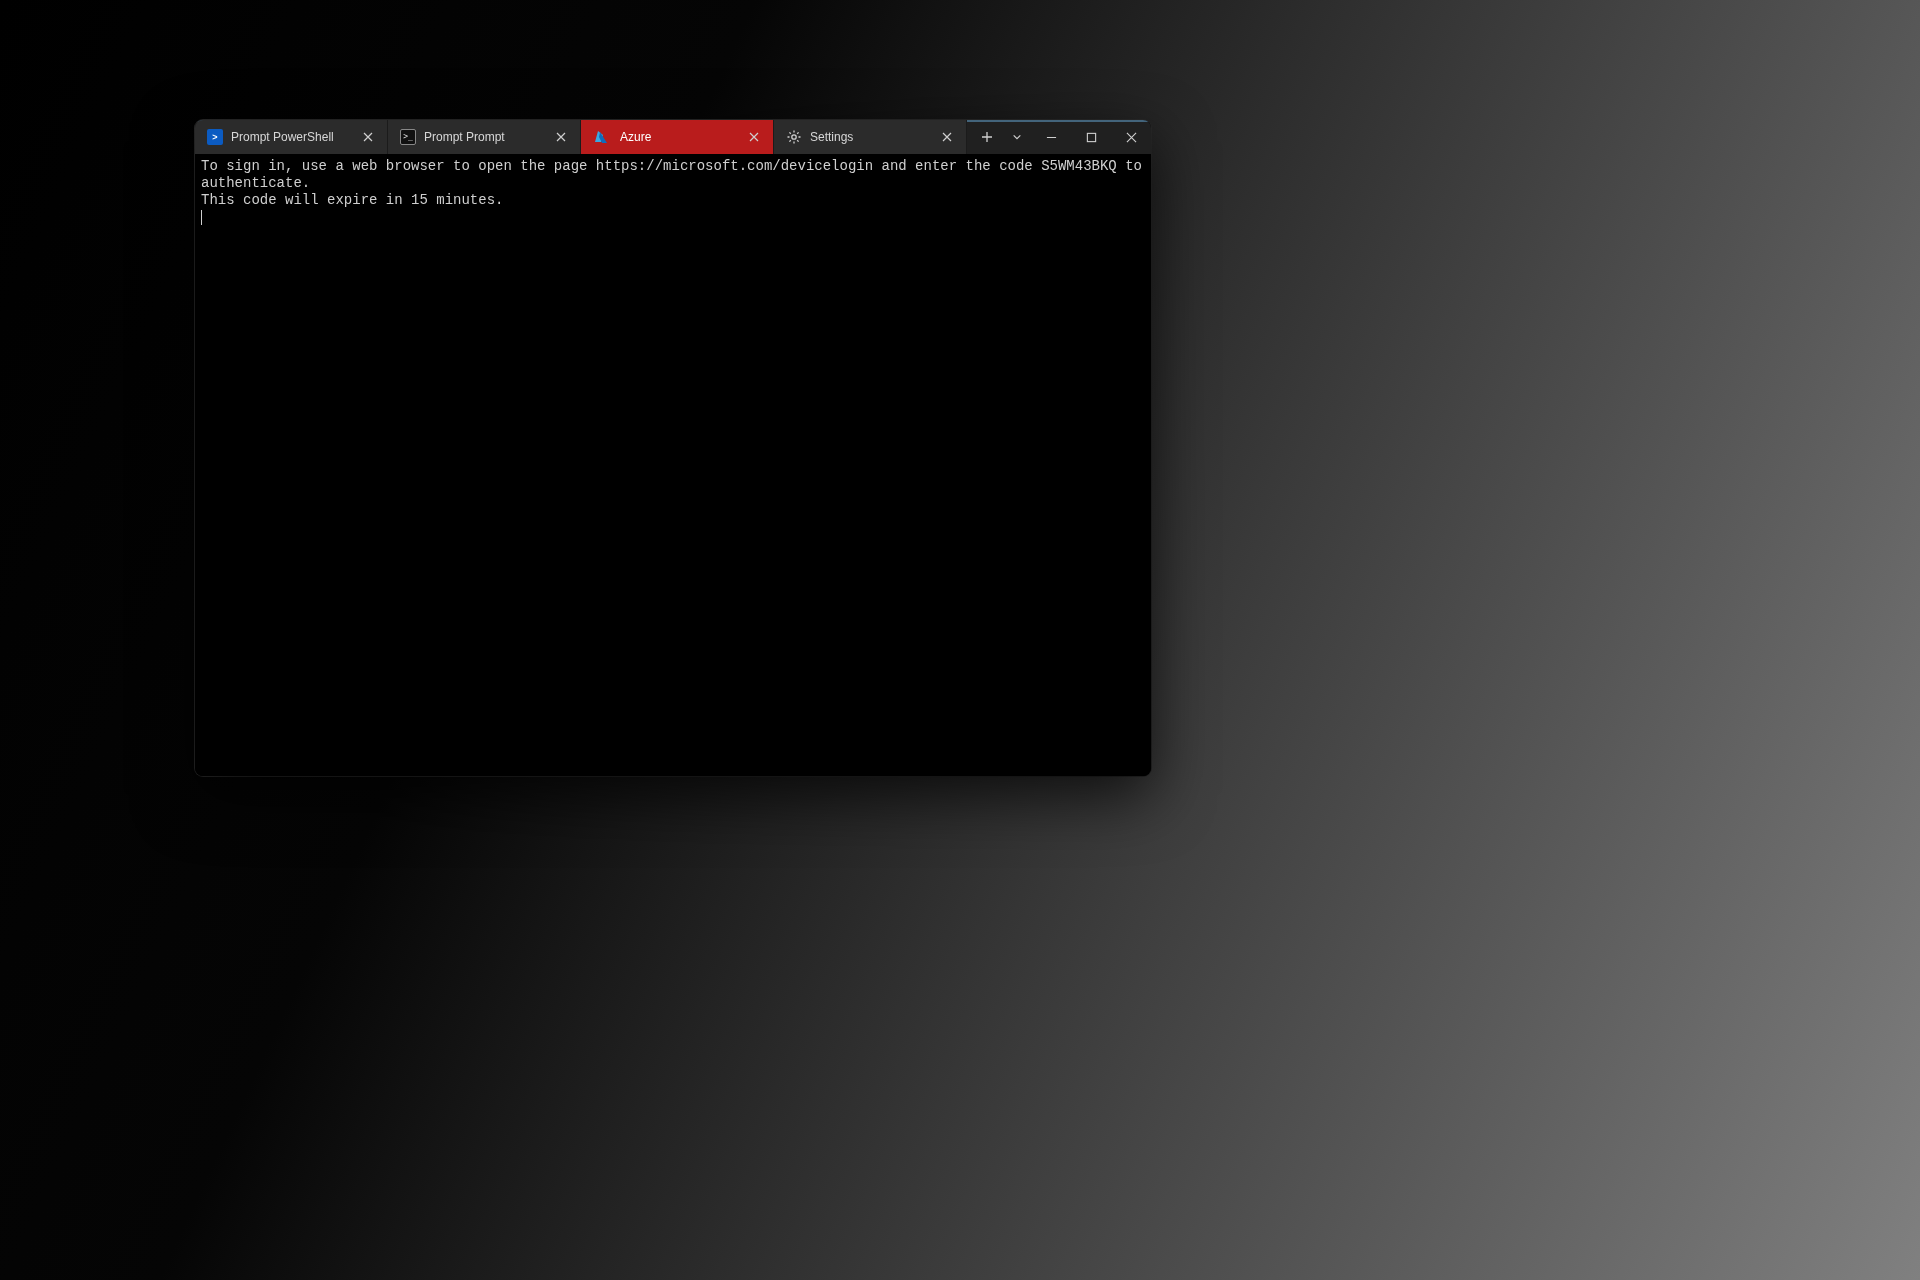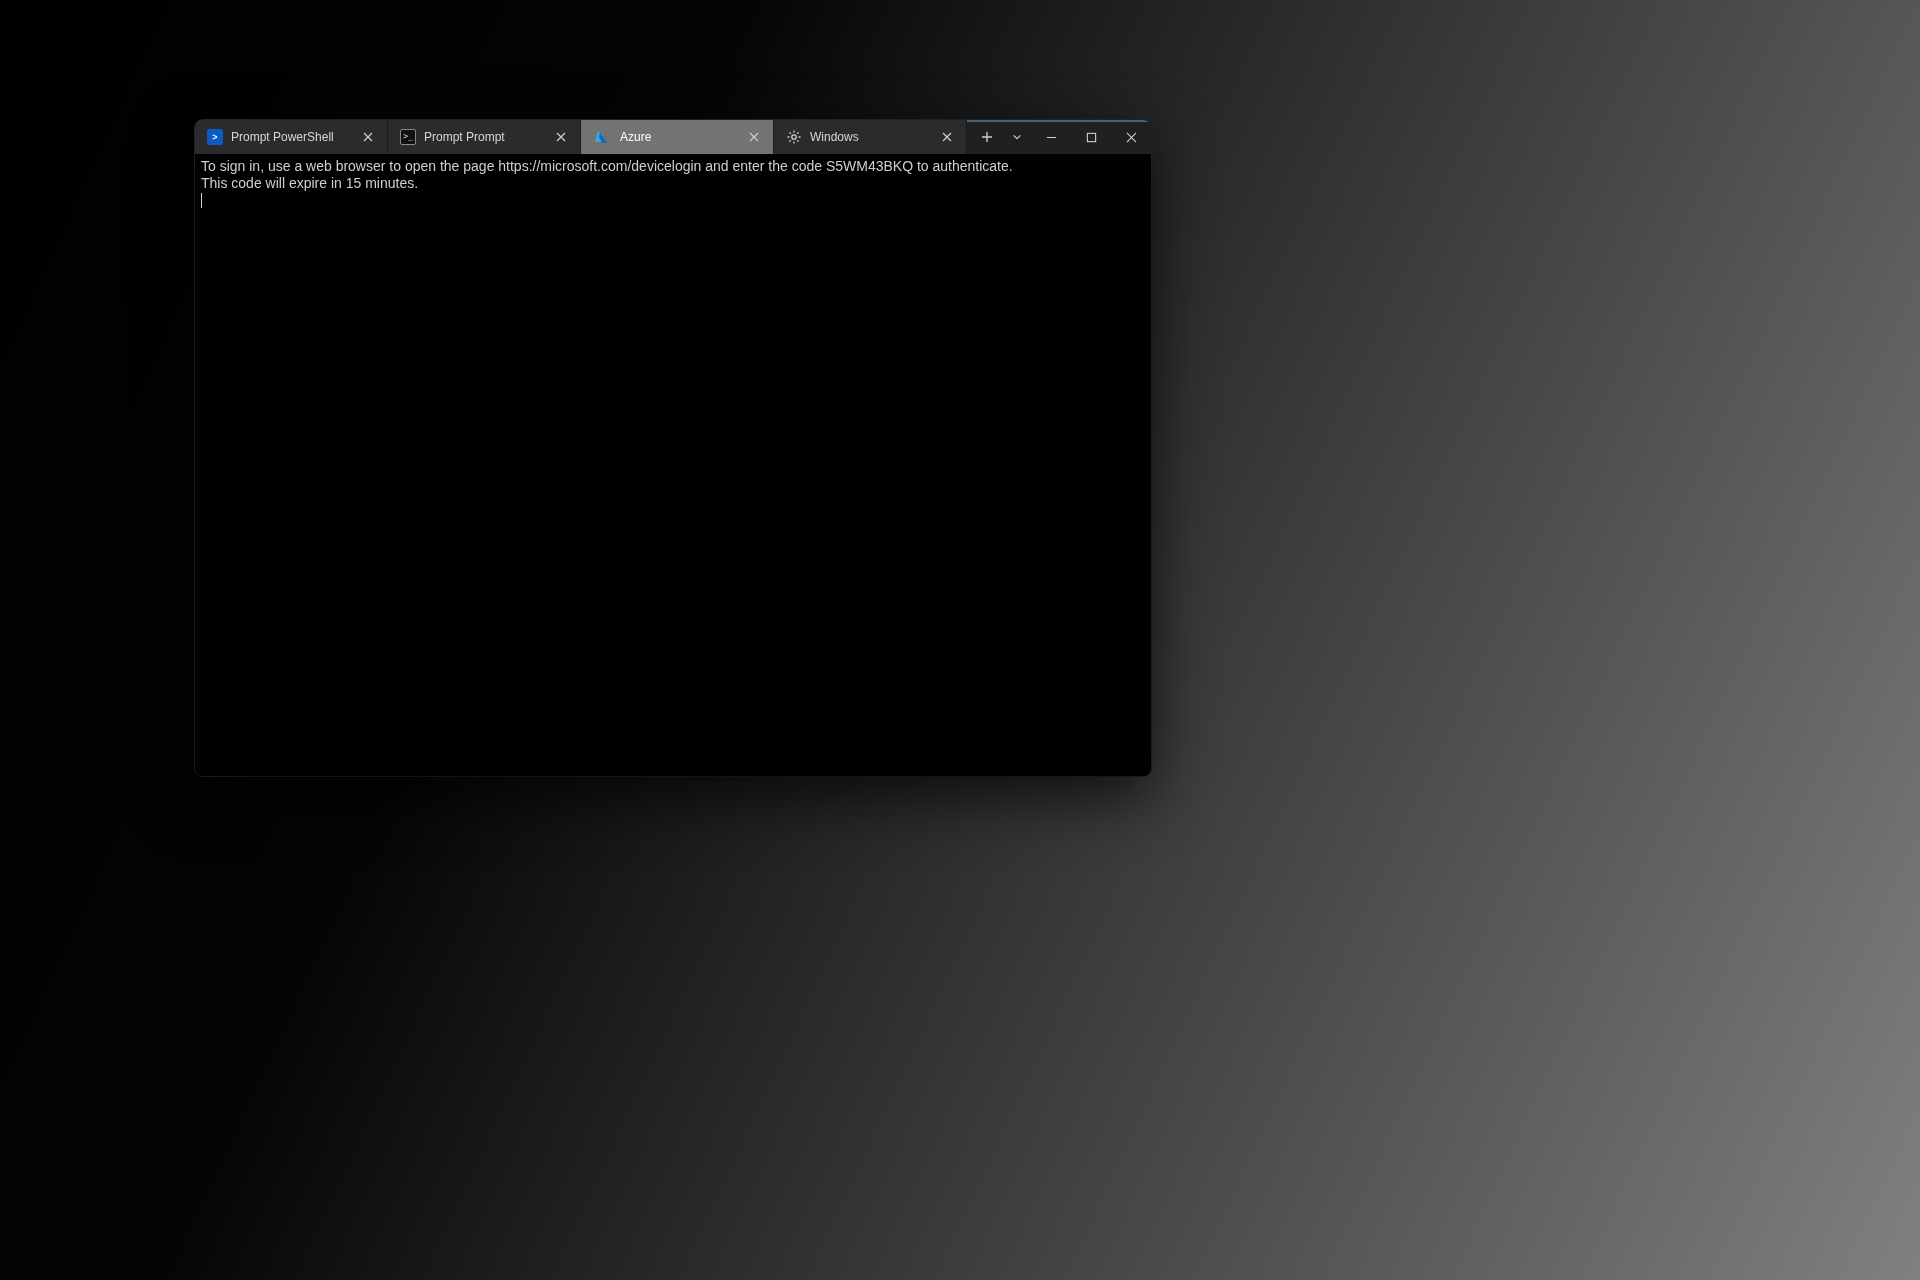--- a/index.html
+++ b/index.html
@@ -57,21 +57,21 @@
     padding: 0 10px 0 12px;
     min-width: 170px;
     max-width: 190px;
     font-size: 12px;
     color: #d7d7d7;
     background: #2b2b2b;
     border-right: 1px solid #1b1b1b;
     cursor: pointer;
   }
   .tab.active {
-    background: #737373;
+    background: #b91c1c;
     color: #fff;
     gap: 11px;
   }
   .tab .label {
     flex: 1 1 auto;
     white-space: nowrap;
     overflow: hidden;
     text-overflow: ellipsis;
   }
   .tab .close {
@@ -130,21 +130,21 @@
     width: 40px;
     display: flex; align-items: center; justify-content: center;
     color: #cfcfcf;
     cursor: pointer;
   }
 
   .terminal {
     flex: 1 1 auto;
     background: #000;
     color: #cfcfcf;
-    font-family: Liberation Sans, sans-serif;
+    font-family: Liberation Mono, monospace;
     font-size: 14px;
     line-height: 17px;
     padding: 4px 6px 6px 6px;
     white-space: pre-wrap;
     word-break: break-all;
     position: relative;
   }
   .cursor {
     display: inline-block;
     width: 1px;
@@ -200,21 +200,21 @@
           </span>
         </div>
 
         <div class="tab">
           <span class="tab-icon icon-settings">
             <svg viewBox="0 0 16 16">
                 <circle cx="8" cy="8" r="2.2" fill="none" stroke="currentColor" stroke-width="1.3"></circle>
                 <path d="M8 1.5v2M8 12.5v2M1.5 8h2M12.5 8h2M3.4 3.4l1.4 1.4M11.2 11.2l1.4 1.4M12.6 3.4l-1.4 1.4M4.8 11.2l-1.4 1.4" stroke="currentColor" stroke-width="1.3" fill="none"></path>
               </svg>
           </span>
-          <span class="label">Windows</span>
+          <span class="label">Settings</span>
           <span class="close">
             <svg viewBox="0 0 10 10" width="10" height="10">
                 <path d="M1 1 L9 9 M9 1 L1 9" stroke="currentColor" stroke-width="1.2" fill="none"></path>
               </svg>
           </span>
         </div>
 
       </div>
 
       <div class="tab-actions">

